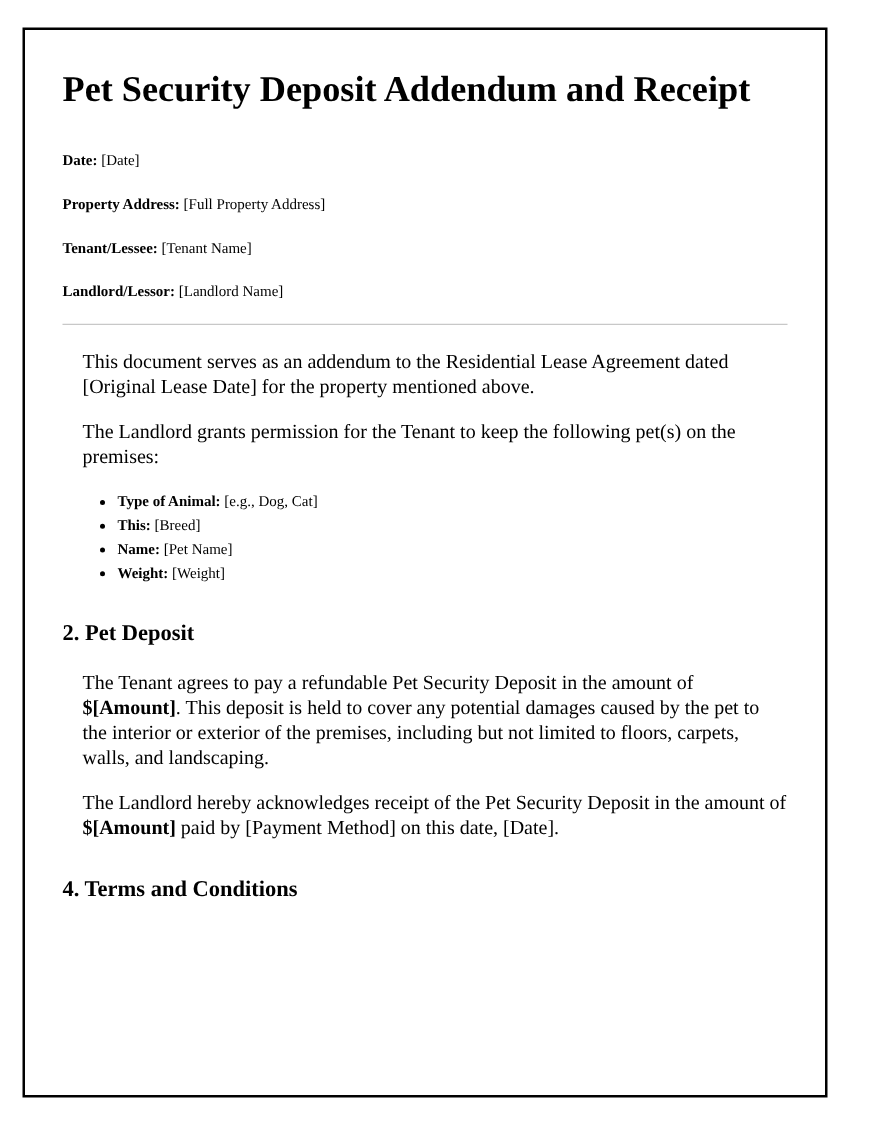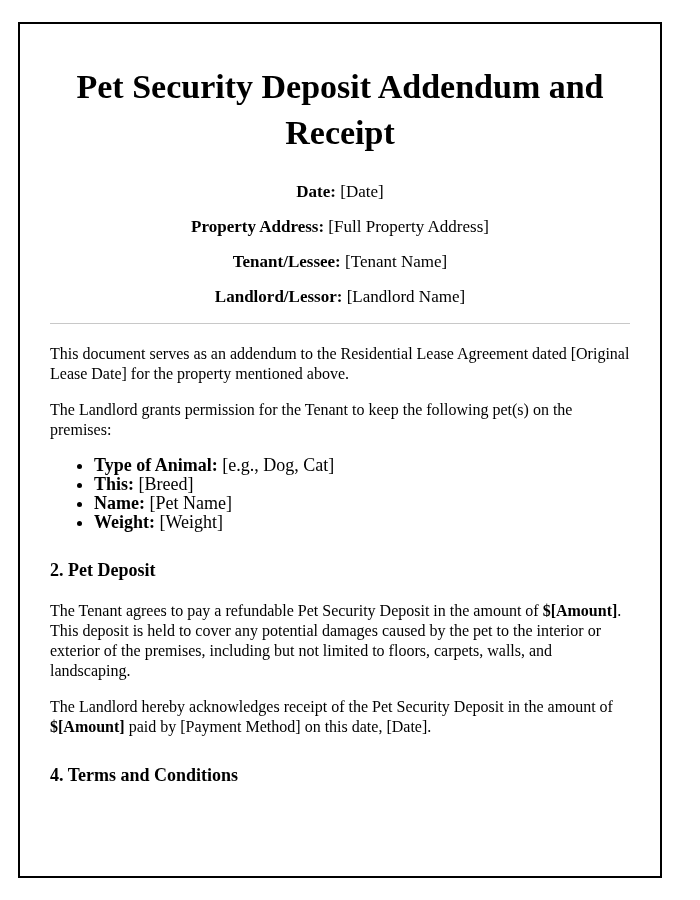--- a/index.html
+++ b/index.html
@@ -15,55 +15,53 @@
     left: 18px;
     top: 22px;
     width: 644px;
     height: 856px;
     border: 2px solid #000000;
     background: #ffffff;
     padding: 28px 30px;
     overflow: hidden;
   }
   .doc-title {
-    font-size: 34px;
+    font-size: 29px;
     font-weight: bold;
     line-height: 1.35;
-    margin: 12px 0 26px 0;
-    text-align: center;
+    margin: 1px 0 26px 0;
   }
   .meta-line {
-    font-size: 17px;
+    font-size: 12px;
     line-height: 20px;
     margin: 0 0 15px 0;
-    text-align: center;
   }
   .meta-line b { font-weight: bold; }
   .doc-divider {
     border: none;
     border-top: 1px solid #c8c8c8;
     margin: 16px 0 20px 0;
   }
   .doc-paragraph {
     font-size: 16px;
     line-height: 20px;
-    margin: 0 0 16px 0;
+    margin: 0 0 16px 16px;
   }
   .section-heading {
     font-size: 18px;
     font-weight: bold;
     margin: 28px 0 20px 0;
   }
   .pet-list {
     margin: 0 0 18px 0;
     padding-left: 44px;
     list-style-type: disc;
   }
   .pet-list li {
-    font-size: 18px;
+    font-size: 12px;
     line-height: 19px;
   }
   .pet-list b { font-weight: bold; }
   .inline-bold { font-weight: bold; }
 </style>
 </head>
 <body>
 
 <div class="doc-frame">
 

